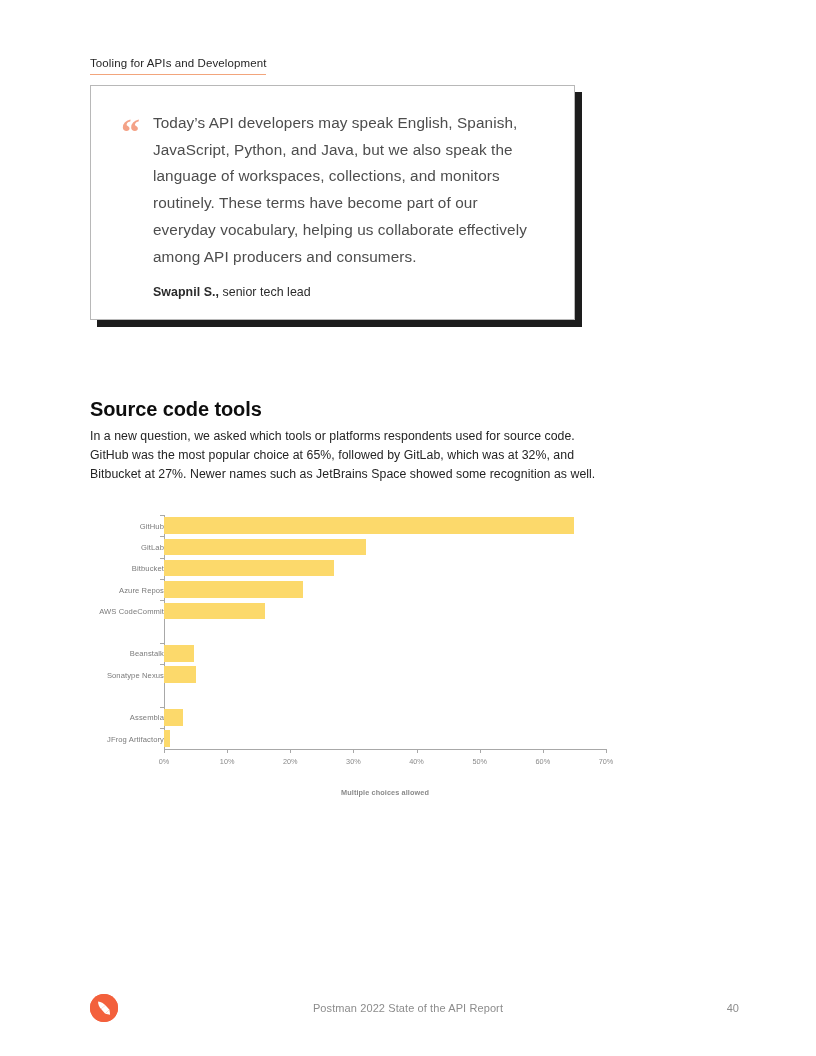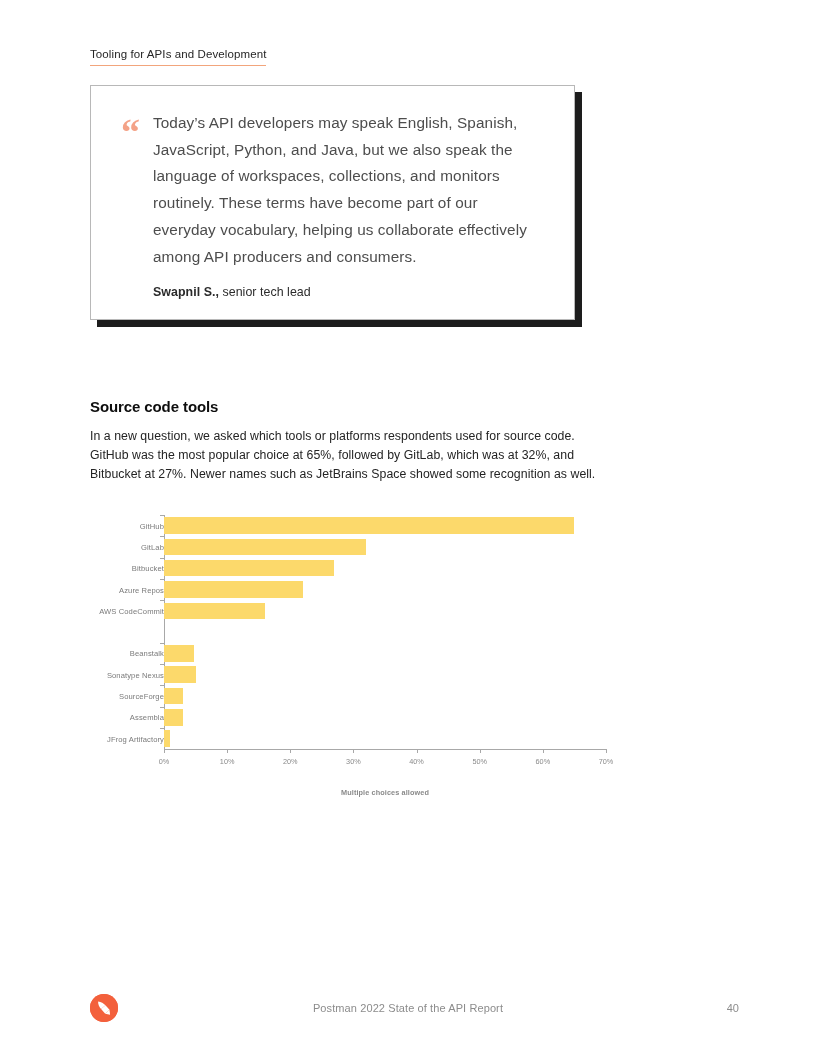--- a/index.html
+++ b/index.html
@@ -10,21 +10,21 @@
     background: #ffffff;
     font-family: "Liberation Sans", sans-serif;
     position: relative;
     overflow: hidden;
   }
 
   
   .page-header {
     position: absolute;
     left: 90px;
-    top: 44px;
+    top: 53px;
   }
   .page-header .hdr-text {
     font-size: 11.5px;
     color: #262626;
     letter-spacing: 0.1px;
     padding-bottom: 5px;
     display: inline-block;
     border-bottom: 1.5px solid #f2a57c;
   }
 
@@ -79,21 +79,21 @@
     letter-spacing: 0.05px;
   }
   .quote-attr .attr-name { font-weight: 700; }
   .quote-attr .attr-role { font-weight: 400; }
 
   
   .section-title {
     position: absolute;
     left: 90px;
     top: 398px;
-    font-size: 15px;
+    font-size: 20px;
     font-weight: 700;
     color: #0d0d0d;
     letter-spacing: -0.1px;
   }
   .section-body {
     position: absolute;
     left: 90px;
     top: 427px;
     width: 516px;
     font-size: 12.3px;
@@ -275,25 +275,20 @@
       </div>
       <div class="bar-row" style="top: 127.8px;">
         <div class="bar-tick"></div>
         <div class="bar-label">Beanstalk</div>
         <div class="bar" style="width: 29.6771px; background: rgb(252, 217, 107);"></div>
       </div>
       <div class="bar-row" style="top: 149.1px;">
         <div class="bar-tick"></div>
         <div class="bar-label">Sonatype Nexus</div>
         <div class="bar" style="width: 31.5714px; background: rgb(252, 217, 107);"></div>
-      </div>
-      <div class="bar-row" style="top: 170.4px;">
-        <div class="bar-tick"></div>
-        <div class="bar-label">SourceForge</div>
-        <div class="bar" style="width: 18.9429px; background: rgb(252, 217, 107);"></div>
       </div>
       <div class="bar-row" style="top: 191.7px;">
         <div class="bar-tick"></div>
         <div class="bar-label">Assembla</div>
         <div class="bar" style="width: 18.9429px; background: rgb(252, 217, 107);"></div>
       </div>
       <div class="bar-row" style="top: 213px;">
         <div class="bar-tick"></div>
         <div class="bar-label">JFrog Artifactory</div>
         <div class="bar" style="width: 6.31429px; background: rgb(252, 217, 107);"></div>

